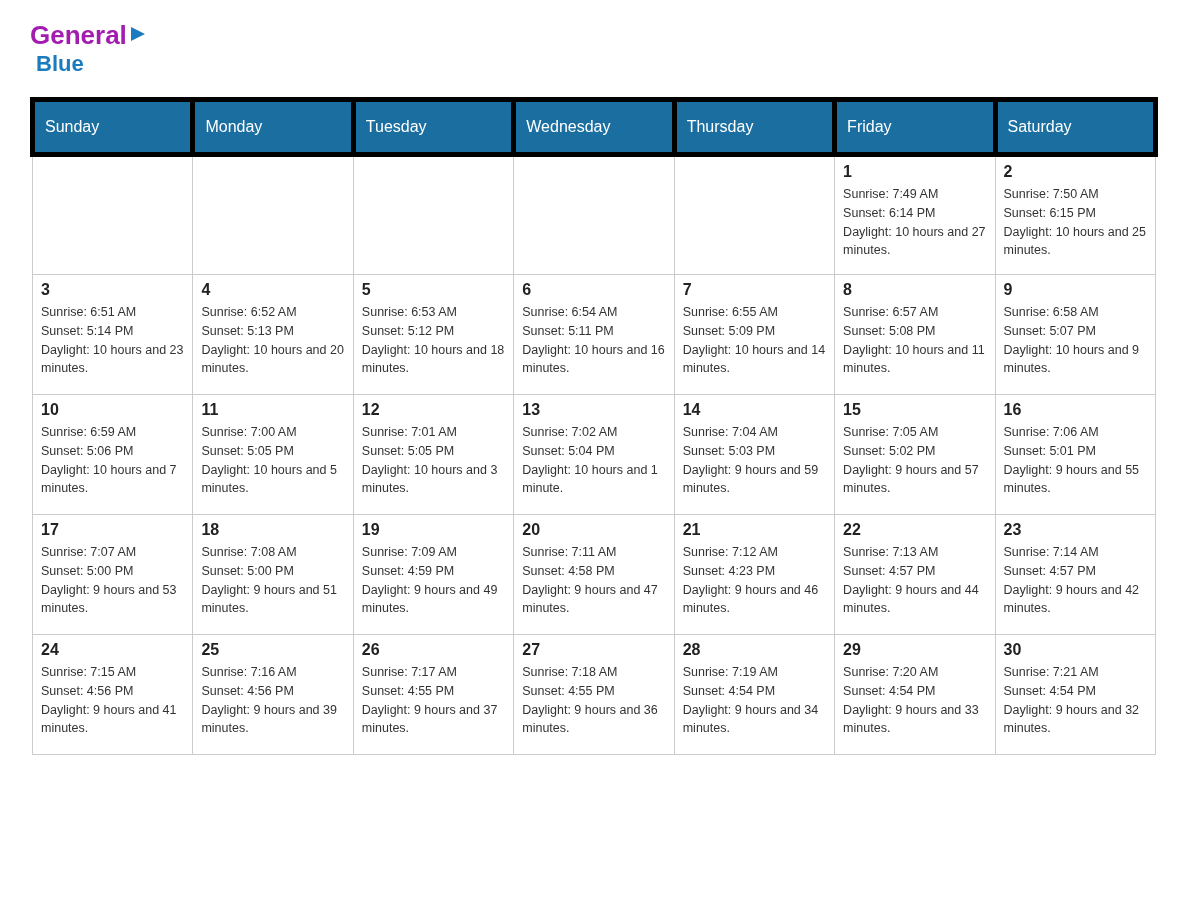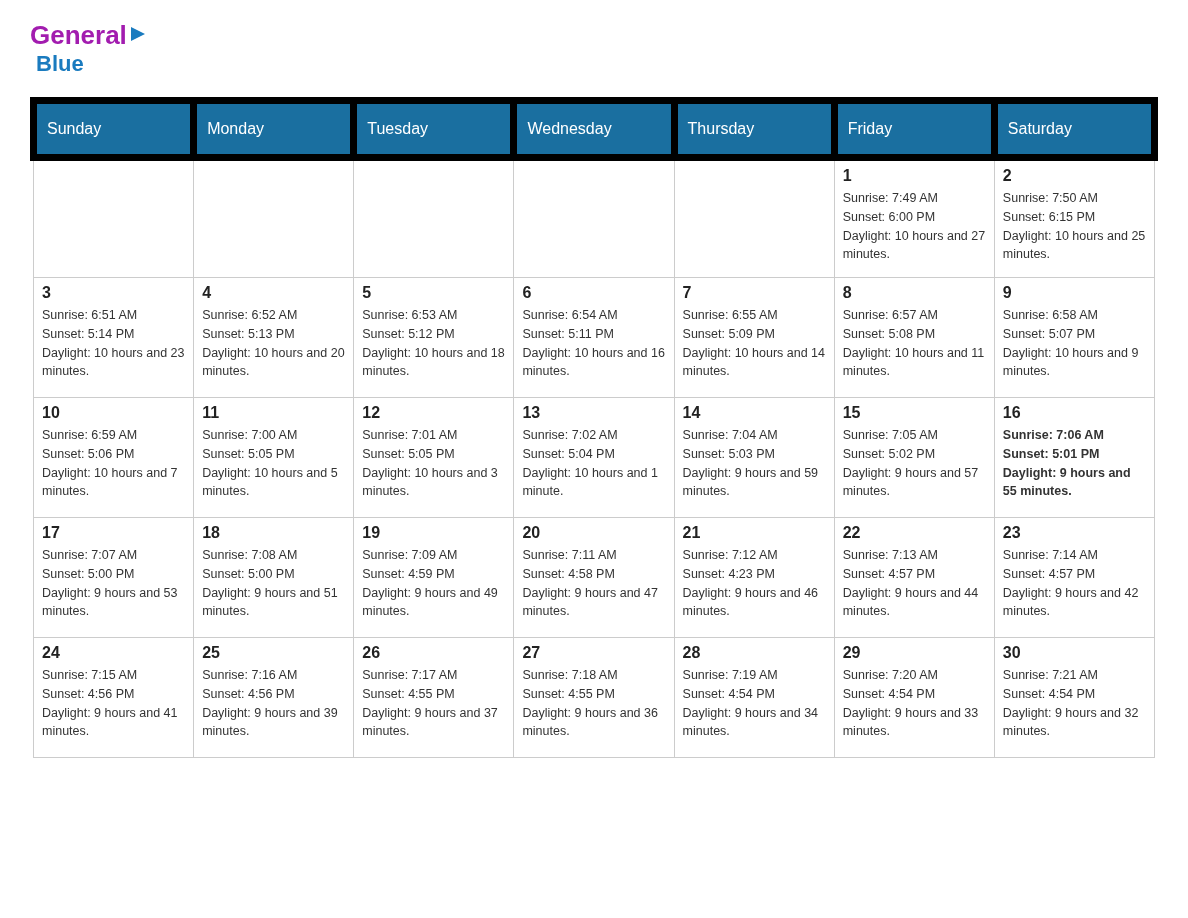--- a/index.html
+++ b/index.html
@@ -40,21 +40,21 @@
       border-collapse: collapse;
       border: 1px solid #aaa;
     }
     .calendar th {
       background-color: #1a6fa0;
       color: #fff;
       font-size: 16px;
       font-weight: normal;
       padding: 16px 10px;
       text-align: left;
-      border: 7px solid #000000;
+      border: 5px solid #000000;
     }
     .calendar td {
       vertical-align: top;
       padding: 6px 8px;
       font-size: 13px;
       color: #333;
       border: 1px solid #ccc;
       width: calc(100% / 7);
       min-height: 100px;
     }
@@ -130,21 +130,21 @@
   <tbody id="calendar-body">
   <tr class="week-row">
         <td class="empty-cell"></td>
         <td class="empty-cell"></td>
         <td class="empty-cell"></td>
         <td class="empty-cell"></td>
         <td class="empty-cell"></td>
         <td>
           <span class="day-num">1</span>
           <div class="day-info" style="white-space: pre-line;">Sunrise: 7:49 AM
-Sunset: 6:00 PM
+Sunset: 6:14 PM
 Daylight: 10 hours and 27 minutes.</div>
         </td>
         <td>
           <span class="day-num">2</span>
           <div class="day-info" style="white-space: pre-line;">Sunrise: 7:50 AM
 Sunset: 6:15 PM
 Daylight: 10 hours and 25 minutes.</div>
         </td>
       </tr>
       <tr class="week-row">
@@ -223,21 +223,21 @@
 Daylight: 9 hours and 59 minutes.</div>
         </td>
         <td>
           <span class="day-num">15</span>
           <div class="day-info" style="white-space: pre-line;">Sunrise: 7:05 AM
 Sunset: 5:02 PM
 Daylight: 9 hours and 57 minutes.</div>
         </td>
         <td>
           <span class="day-num">16</span>
-          <div class="day-info" style="white-space: pre-line; font-weight: bold;">Sunrise: 7:06 AM
+          <div class="day-info" style="white-space: pre-line;">Sunrise: 7:06 AM
 Sunset: 5:01 PM
 Daylight: 9 hours and 55 minutes.</div>
         </td>
       </tr>
       <tr class="week-row">
         <td>
           <span class="day-num">17</span>
           <div class="day-info" style="white-space: pre-line;">Sunrise: 7:07 AM
 Sunset: 5:00 PM
 Daylight: 9 hours and 53 minutes.</div>

